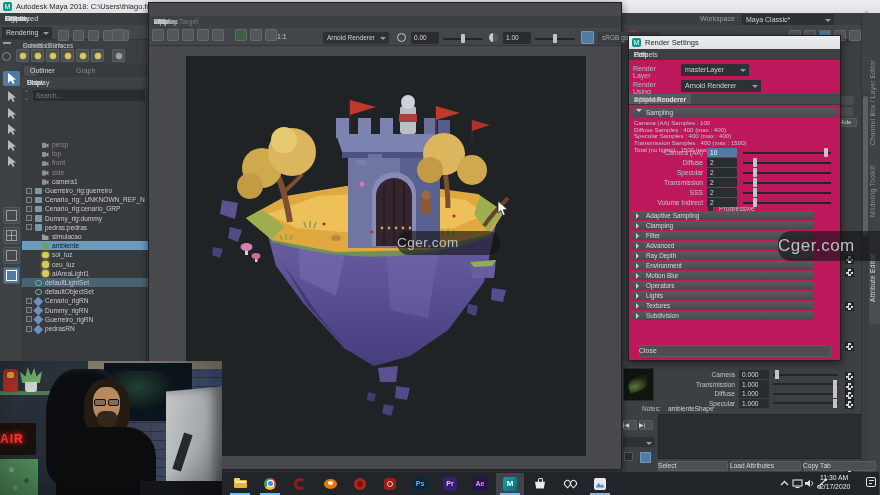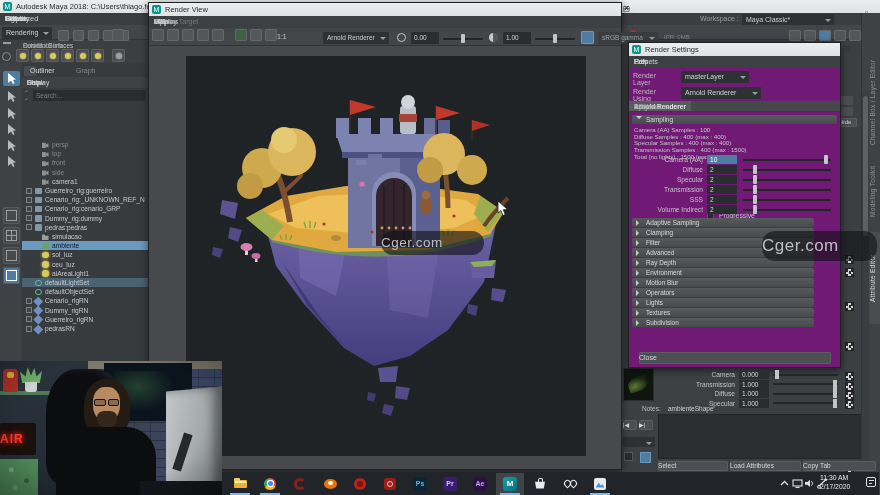--- a/index.html
+++ b/index.html
@@ -21,21 +21,21 @@
   .secbar .arr{left:4px;top:2px;width:0;height:0;border:3px solid transparent;border-left-color:#c8cbcd;}
   .checker{width:9px;height:9px;background:repeating-conic-gradient(#d8d8d8 0 25%,#2b2b2b 0 50%);background-size:5px 5px;border:1px solid #222;}
   .otext{position:static;display:block;}
   .btn{background:#4c4f52;color:#d5d7d9;font-size:7px;text-align:center;border-radius:2px;
     box-shadow:inset 0 0 0 1px #5a5d60;}
   .vtab{writing-mode:vertical-rl;transform:rotate(180deg);font-size:6.5px;color:#8f9294;
     text-align:center;letter-spacing:.3px;}
   .vtab.active{color:#d8dadc;background:#4a4d4f;border-radius:0 3px 3px 0;}
   .winbtn{position:static;display:inline-block;width:15px;text-align:center;font-size:8px;color:#333;line-height:12px;}
   .wm{background:rgba(18,18,22,.62);border-radius:13px;color:#bcbfc1;text-align:center;
-    font-family:"Liberation Sans",sans-serif;}
+    font-family:"Liberation Sans",sans-serif;margin-left:16px;}
   .tray-ico{width:11px;height:11px;}
   .ul-open{position:absolute;bottom:0;left:4px;right:4px;height:2px;background:#76b9ed;}
 </style>
 </head>
 <body>
 
 <div id="screen">
 
   <div style="left:0;top:0;width:880px;height:495px;background:#3c3f41;">
     <div class="tb-light" style="left:0;top:0;width:880px;height:13px;">
@@ -264,29 +264,20 @@
   <div style="left:862px;top:90px;width:7px;height:375px;background:#34373950;border-radius:3px;">
     <div style="left:1px;top:6px;width:5px;height:140px;background:#5e6163;border-radius:3px;"></div>
   </div>
   <div id="side-tabs">
       <div class="vtab" style="left: 869px; top: 55px; width: 11px; height: 95px; z-index: 3;">Channel Box / Layer Editor</div>
       <div class="vtab" style="left: 869px; top: 155px; width: 11px; height: 72px; z-index: 3;">Modeling Toolkit</div>
       <div class="vtab active" style="left: 869px; top: 232px; width: 11px; height: 92px; z-index: 3;">Attribute Editor</div>
     </div>
 
   <div class="win" style="left:148px;top:2px;width:474px;height:468px;background:#47494c;">
-    <div class="tb-light" style="left:0;top:0;width:472px;height:13px;">
-      <div style="left:3px;top:2px;width:9px;height:9px;background:#0d948c;border-radius:2px;color:#fff;font-size:7px;line-height:9px;text-align:center;">M</div>
-      <div style="left:16px;top:1px;font-size:7.5px;line-height:11px;color:#2a2a2a;">Render View</div>
-      <div style="right:2px;top:0;white-space:nowrap;">
-          <span class="winbtn">─</span>
-          <span class="winbtn">▢</span>
-          <span class="winbtn">✕</span>
-        </div>
-    </div>
     <div id="rv-menus" style="left:0;top:13px;width:472px;height:12px;background:#3d4042;white-space:nowrap;">
         <span class="mi" style="font-size: 7px; line-height: 12px;">File</span>
         <span class="mi" style="font-size: 7px; line-height: 12px;">View</span>
         <span class="mi" style="font-size: 7px; line-height: 12px;">Render</span>
         <span class="mi" style="font-size: 7px; line-height: 12px;">IPR</span>
         <span class="mi" style="font-size: 7px; line-height: 12px;">Options</span>
         <span class="mi" style="font-size: 7px; line-height: 12px;">Display</span>
         <span class="mi dim" style="font-size: 7px; line-height: 12px;">Render Target</span>
         <span class="mi" style="font-size: 7px; line-height: 12px;">Help</span>
       </div>
@@ -421,21 +412,21 @@
         <polygon points="282,248 292,250 290,260 281,257" fill="#4a4178"></polygon>
 
         <polygon points="192,312 212,310 210,326 194,326" fill="#5c5190"></polygon>
         <polygon points="210,330 224,332 221,344 209,342" fill="#534a86"></polygon>
         <polygon points="198,348 208,350 205,360 196,357" fill="#494078"></polygon>
         <polygon points="182,336 190,338 188,346 181,344" fill="#423a70"></polygon>
       </svg>
     </div>
   </div>
 
-  <div class="win" style="left:628px;top:42px;width:213px;height:326px;background:#701a75;">
+  <div class="win" style="left:628px;top:35px;width:213px;height:326px;background:#be185d;">
     <div class="tb-light" style="left:0;top:0;width:211px;height:13px;">
       <div style="left:3px;top:2px;width:9px;height:9px;background:#0d948c;border-radius:2px;color:#fff;font-size:7px;line-height:9px;text-align:center;">M</div>
       <div style="left:16px;top:1px;font-size:7.5px;line-height:11px;color:#2a2a2a;">Render Settings</div>
       <div style="right:1px;top:0;white-space:nowrap;">
           <span class="winbtn">─</span>
           <span class="winbtn">▢</span>
           <span class="winbtn">✕</span>
         </div>
     </div>
     <div id="rs-menus" style="left:0;top:13px;width:211px;height:11px;background:#3d4042;">

